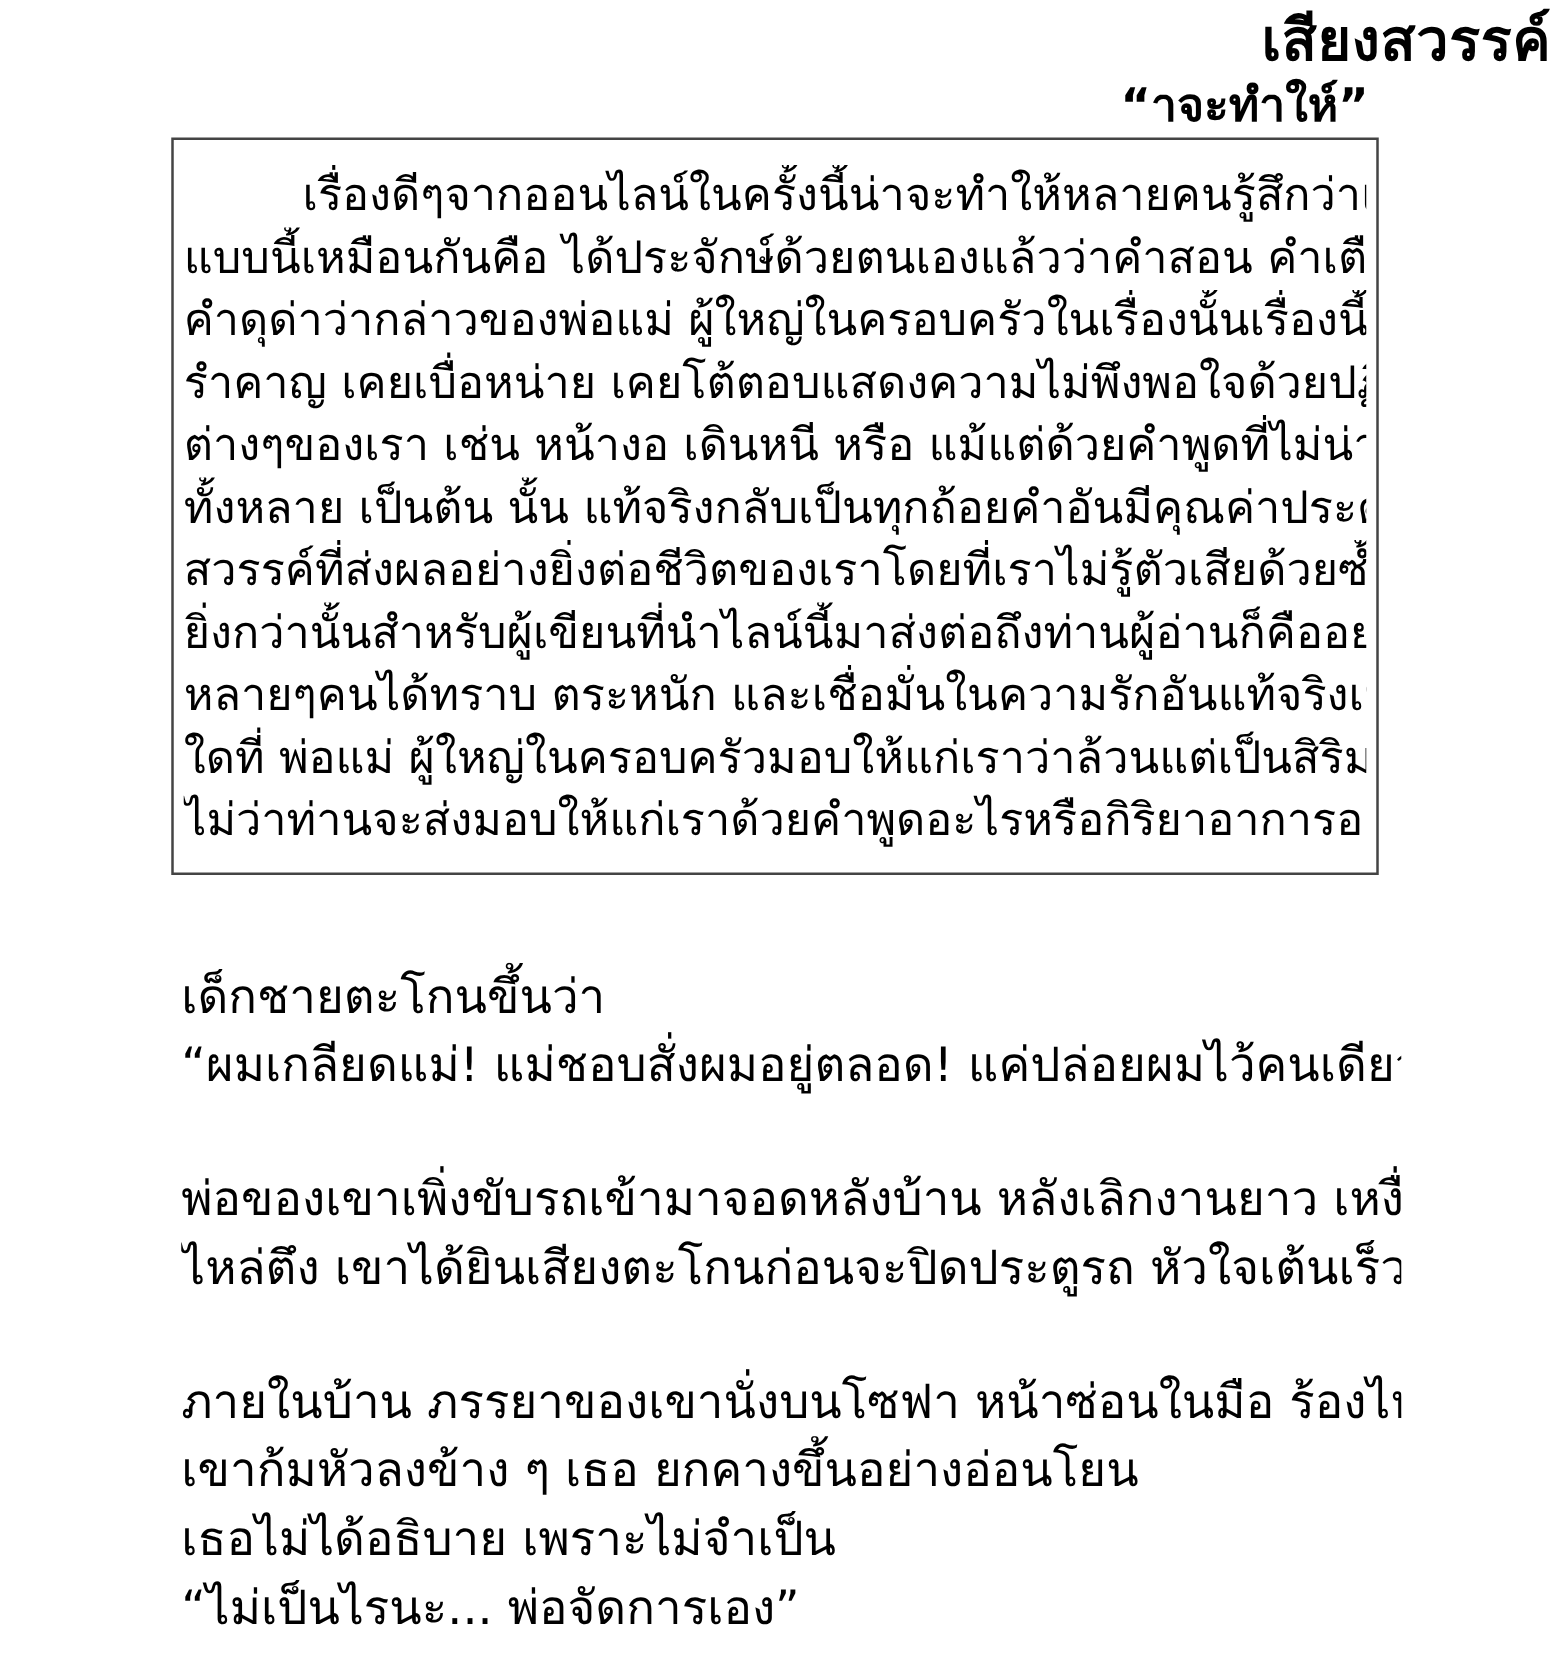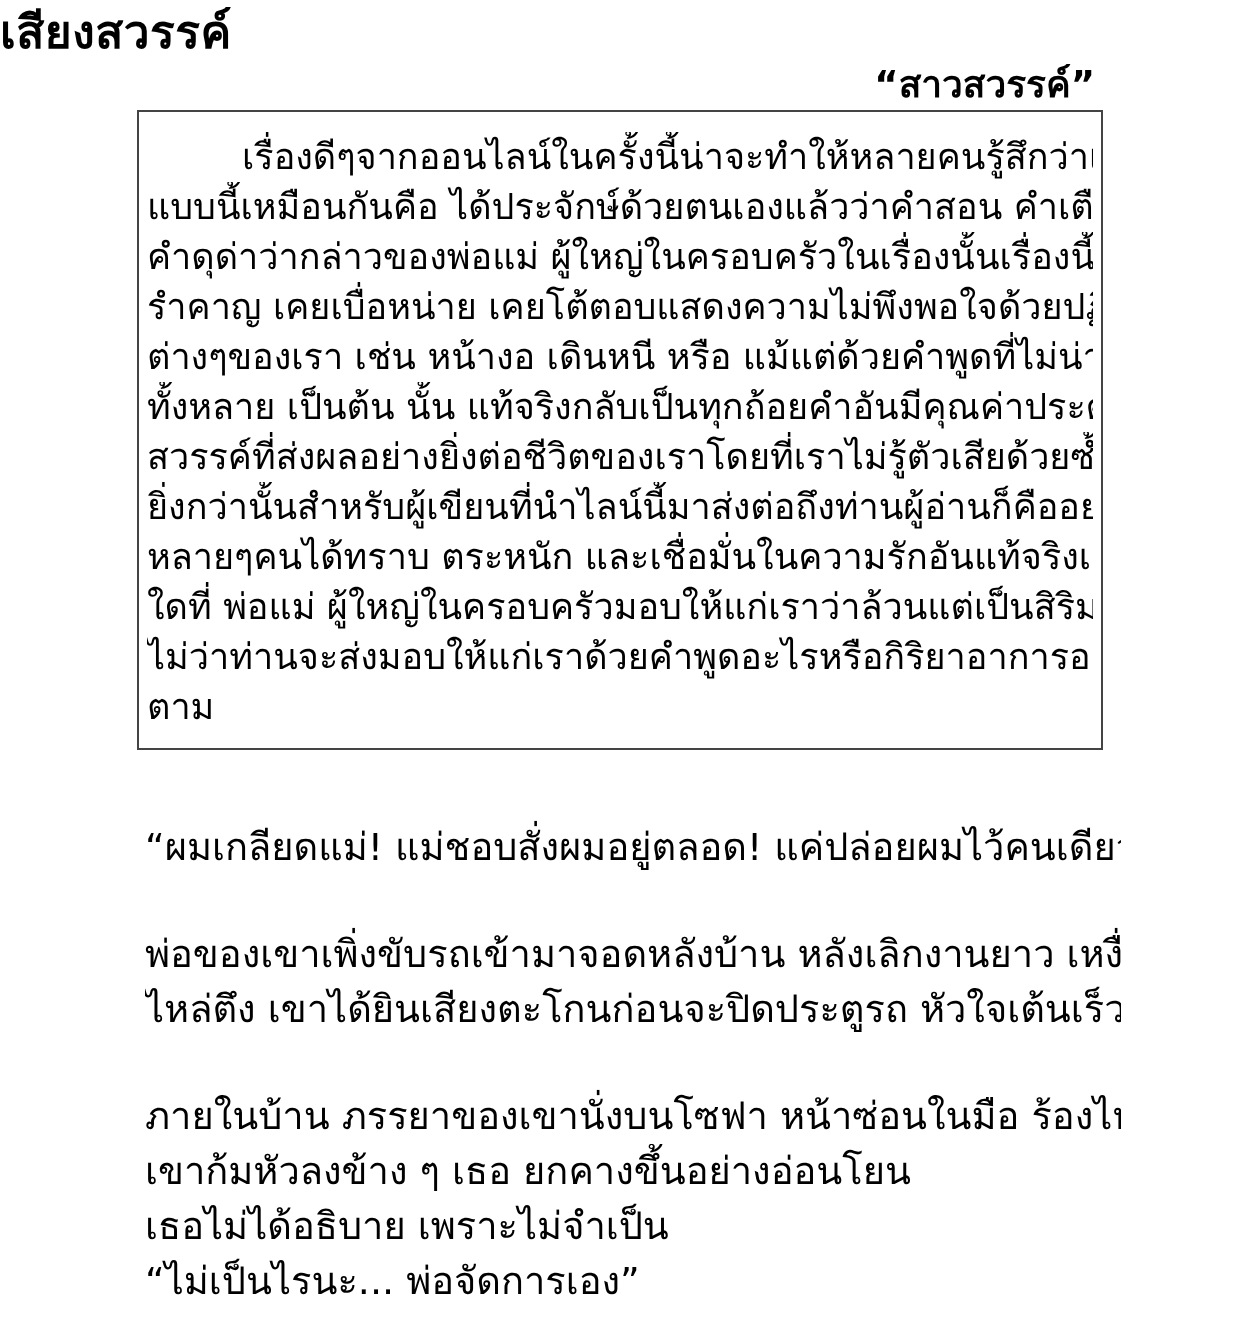--- a/index.html
+++ b/index.html
@@ -15,21 +15,21 @@
     color: #000000;
   }
   .page {
     position: relative;
     width: 1241px;
     height: 1326px;
     background: #ffffff;
   }
   .title {
     margin: 6px 0 0 0;
-    text-align: left;
+    text-align: right;
     font-size: 46px;
     font-weight: 800;
     line-height: 1.15;
     letter-spacing: 0.5px;
   }
   .byline {
     margin-top: 6px;
     padding-right: 146px;
     text-align: right;
     font-size: 37px;
@@ -70,40 +70,40 @@
     overflow: hidden;
   }
 </style>
 </head>
 <body>
 
 <div class="page">
 
   <h1 class="title">เสียงสวรรค์</h1>
 
-  <div class="byline">“สาวสวรรค์”</div>
+  <div class="byline">“าจะทำให์”</div>
 
   <div class="quote-box">
     <div class="qline indent">เรื่องดีๆจากออนไลน์ในครั้งนี้น่าจะทำให้หลายคนรู้สึกว่าเราก็เป็น</div>
     <div class="qline">แบบนี้เหมือนกันคือ ได้ประจักษ์ด้วยตนเองแล้วว่าคำสอน คำเตือน จนถึง</div>
     <div class="qline">คำดุด่าว่ากล่าวของพ่อแม่ ผู้ใหญ่ในครอบครัวในเรื่องนั้นเรื่องนี้ที่เราเคย</div>
     <div class="qline">รำคาญ เคยเบื่อหน่าย เคยโต้ตอบแสดงความไม่พึงพอใจด้วยปฏิกริยา</div>
     <div class="qline">ต่างๆของเรา เช่น หน้างอ เดินหนี หรือ แม้แต่ด้วยคำพูดที่ไม่น่าฟัง</div>
     <div class="qline">ทั้งหลาย เป็นต้น นั้น แท้จริงกลับเป็นทุกถ้อยคำอันมีคุณค่าประดุจเสียง</div>
     <div class="qline">สวรรค์ที่ส่งผลอย่างยิ่งต่อชีวิตของเราโดยที่เราไม่รู้ตัวเสียด้วยซ้ำ และ</div>
     <div class="qline">ยิ่งกว่านั้นสำหรับผู้เขียนที่นำไลน์นี้มาส่งต่อถึงท่านผู้อ่านก็คืออยากให้อีก</div>
     <div class="qline">หลายๆคนได้ทราบ ตระหนัก และเชื่อมั่นในความรักอันแท้จริงเหนือสิ่งอื่น</div>
     <div class="qline">ใดที่ พ่อแม่ ผู้ใหญ่ในครอบครัวมอบให้แก่เราว่าล้วนแต่เป็นสิริมงคลแก่เรา</div>
     <div class="qline">ไม่ว่าท่านจะส่งมอบให้แก่เราด้วยคำพูดอะไรหรือกิริยาอาการอย่างไรก็</div>
-    <div class="qline">ตาม</div>
   </div>
 
   <div class="story">
 
     <div class="para">
+      <div class="sline">เด็กชายตะโกนขึ้นว่า</div>
       <div class="sline">“ผมเกลียดแม่! แม่ชอบสั่งผมอยู่ตลอด! แค่ปล่อยผมไว้คนเดียวเถอะ!”</div>
     </div>
 
     <div class="para">
       <div class="sline">พ่อของเขาเพิ่งขับรถเข้ามาจอดหลังบ้าน หลังเลิกงานยาว เหงื่อซึมที่คอ</div>
       <div class="sline">ไหล่ตึง เขาได้ยินเสียงตะโกนก่อนจะปิดประตูรถ หัวใจเต้นเร็วขึ้น</div>
     </div>
 
     <div class="para">
       <div class="sline">ภายในบ้าน ภรรยาของเขานั่งบนโซฟา หน้าซ่อนในมือ ร้องไห้อย่างเงียบๆ</div>

